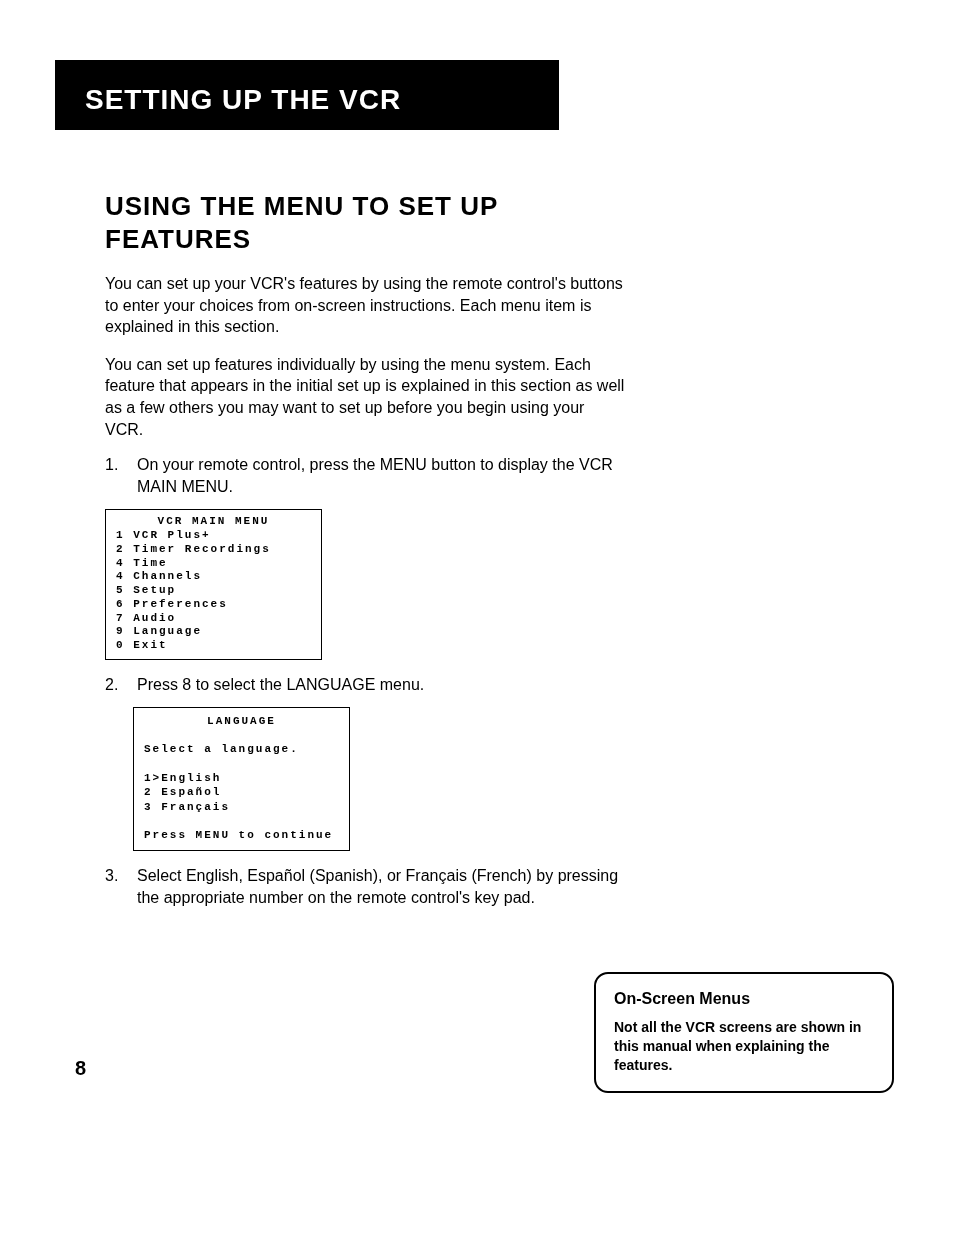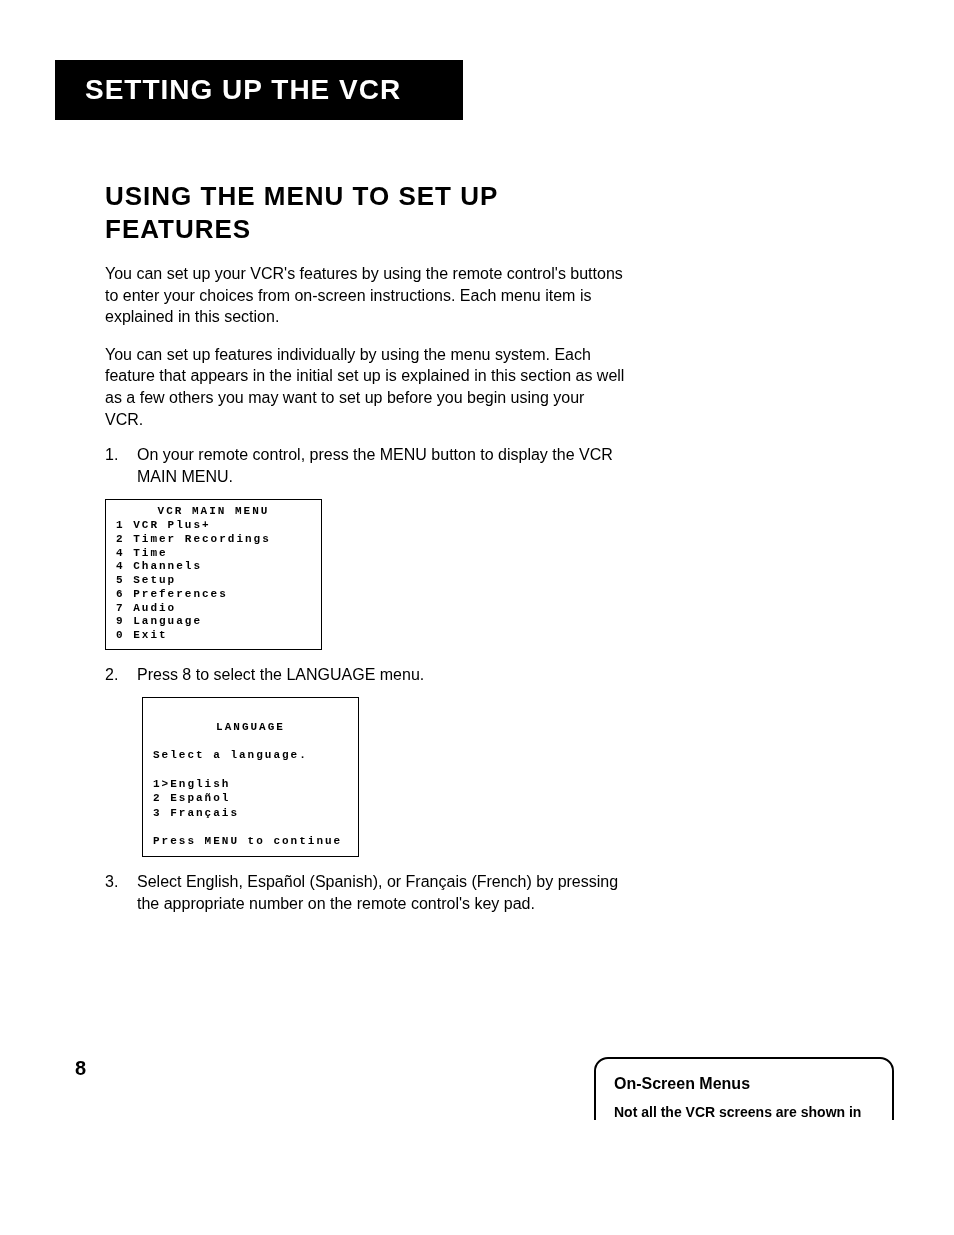--- a/index.html
+++ b/index.html
@@ -11,23 +11,23 @@
   }
   .page {
     padding: 60px 75px 50px 75px;
     position: relative;
     min-height: 1120px;
     box-sizing: border-box;
   }
   .chapter-title-bar {
     background: black;
     color: white;
-    padding: 14px 20px 14px 30px;
+    padding: 24px 20px 14px 30px;
     margin-left: -20px;
-    width: 408px;
+    width: 504px;
     box-sizing: border-box;
     margin-bottom: 60px;
   }
   .chapter-title {
     font-family: "Trebuchet MS", "Lucida Sans", sans-serif;
     font-size: 28px;
     font-weight: bold;
     letter-spacing: 1px;
     font-variant: small-caps;
     text-transform: uppercase;
@@ -88,33 +88,33 @@
   }
   .menu-screen-title {
     text-align: center;
   }
   .menu-screen-line {
     white-space: pre;
   }
   .menu-screen-lang {
     border: 1px solid black;
     width: 195px;
-    margin-left: 37px;
+    margin-left: 28px;
     margin-bottom: 14px;
-    padding: 22px 10px 7px 10px;
+    padding: 6px 10px 7px 10px;
     font-family: "Courier New", monospace;
     font-size: 11px;
     letter-spacing: 2px;
     line-height: 1.35;
     font-weight: bold;
   }
   .note-box {
     position: absolute;
     right: 60px;
-    top: 1057px;
+    top: 972px;
     width: 300px;
     border: 2px solid black;
     border-radius: 14px;
     padding: 16px 18px;
     box-sizing: border-box;
   }
   .note-box-title {
     font-weight: bold;
     font-size: 16px;
     margin-bottom: 10px;

